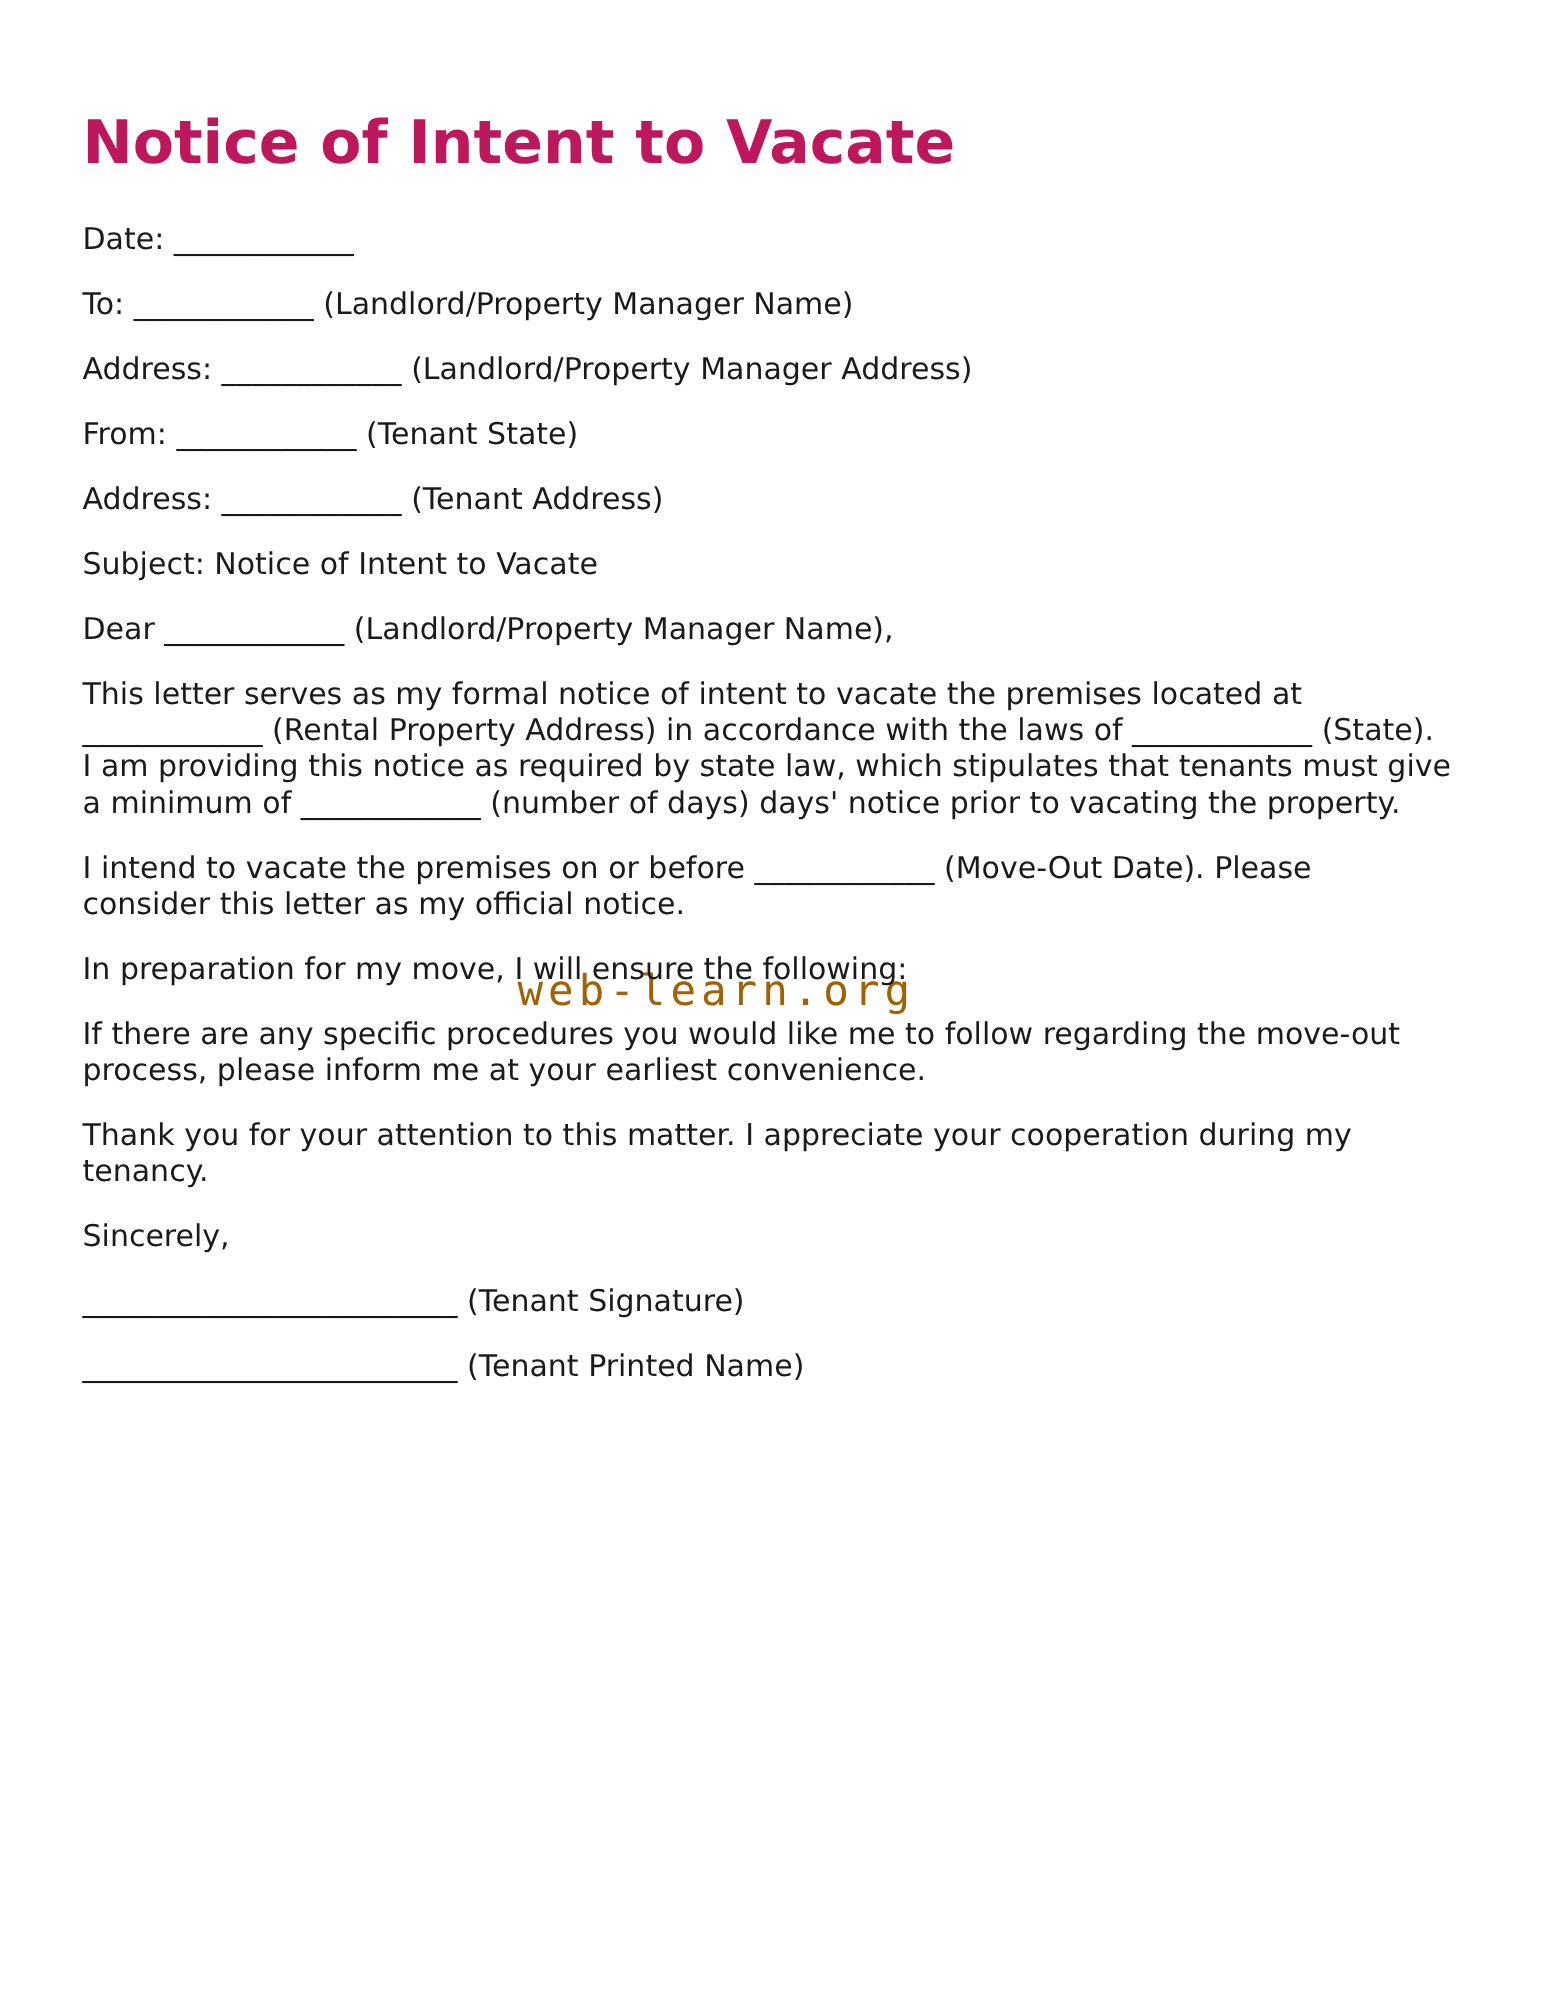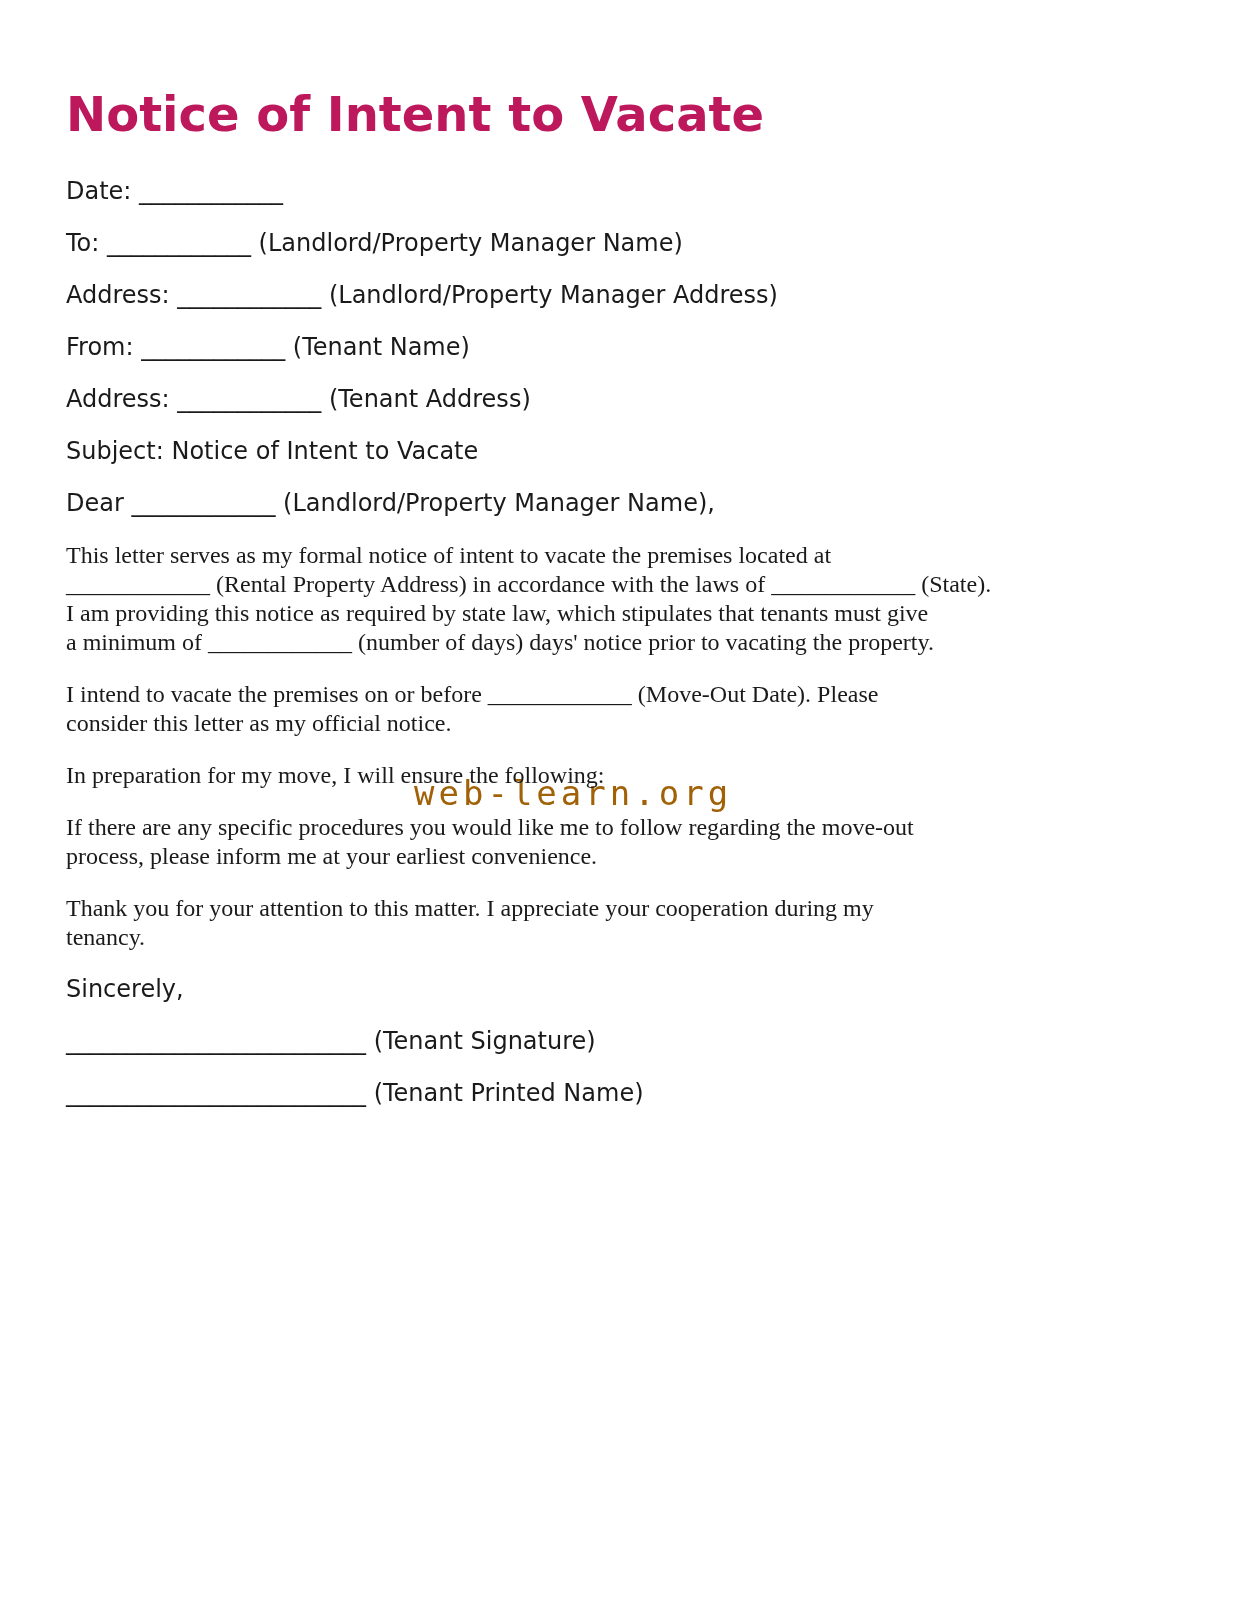--- a/index.html
+++ b/index.html
@@ -22,21 +22,21 @@
     line-height: 1.1;
     margin: 88px 0 36px 0;
     letter-spacing: 0;
     color: #be185d;
   }
   .line, .para {
     font-size: 24px;
     line-height: 29px;
     margin: 23px 0;
   }
-  .para { white-space: pre-line; font-family: Liberation Serif, serif; }
+  .para { white-space: pre-line; }
   ul.checklist {
     font-size: 24px;
     line-height: 29px;
     margin: 18px 0;
     padding-left: 59px;
     list-style: disc outside;
   }
   ul.checklist li { margin: 0; padding: 0; }
   .watermark {
     position: absolute;
@@ -58,21 +58,21 @@
 
   <div class="watermark">web-learn.org</div>
 
   <div class="content">
 
     <h1 class="doc-title">Notice of Intent to Vacate</h1>
 
     <div class="line">Date: ____________</div>
     <div class="line">To: ____________ (Landlord/Property Manager Name)</div>
     <div class="line">Address: ____________ (Landlord/Property Manager Address)</div>
-    <div class="line">From: ____________ (Tenant Name)</div>
+    <div class="line">From: ____________ (Tenant State)</div>
     <div class="line">Address: ____________ (Tenant Address)</div>
     <div class="line">Subject: Notice of Intent to Vacate</div>
     <div class="line">Dear ____________ (Landlord/Property Manager Name),</div>
 
     <div class="para">This letter serves as my formal notice of intent to vacate the premises located at
 ____________ (Rental Property Address) in accordance with the laws of ____________ (State).
 I am providing this notice as required by state law, which stipulates that tenants must give
 a minimum of ____________ (number of days) days' notice prior to vacating the property.</div>
 
     <div class="para">I intend to vacate the premises on or before ____________ (Move-Out Date). Please

